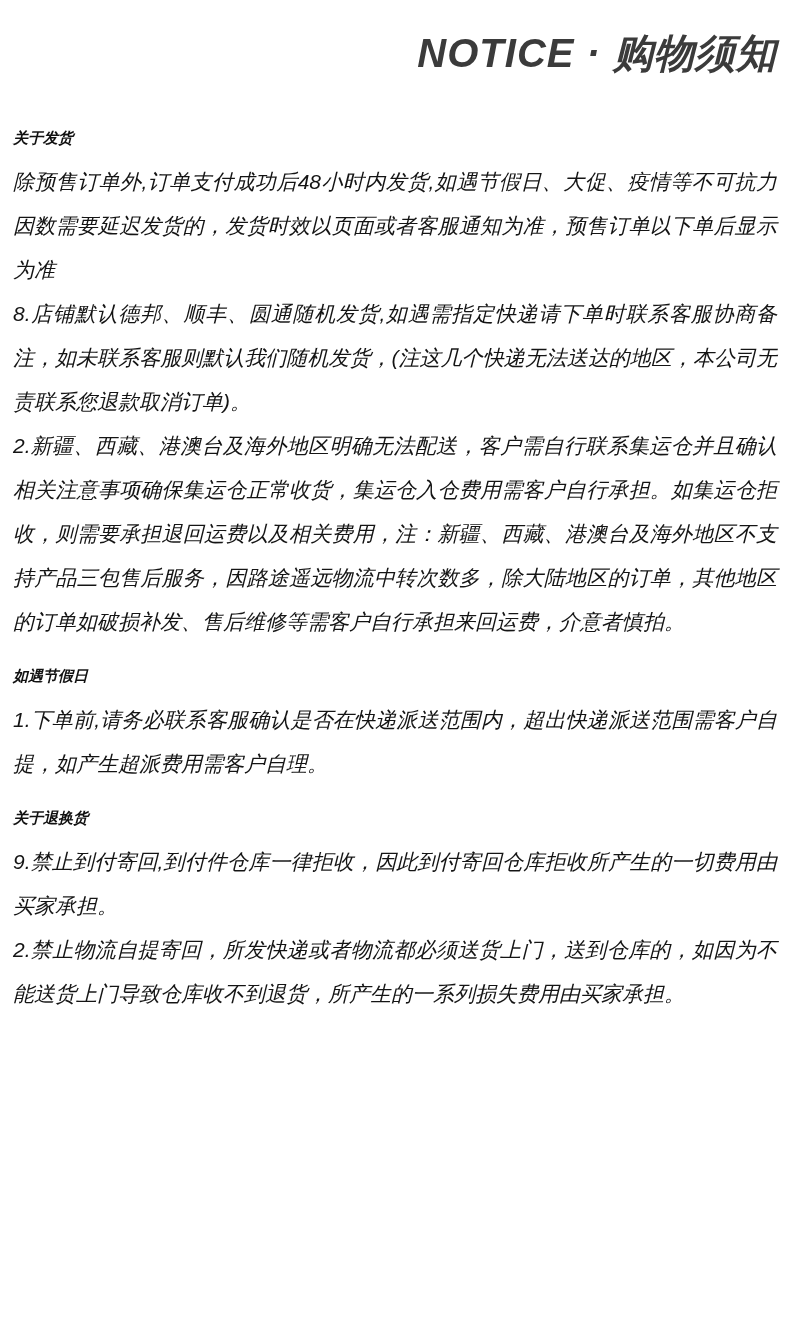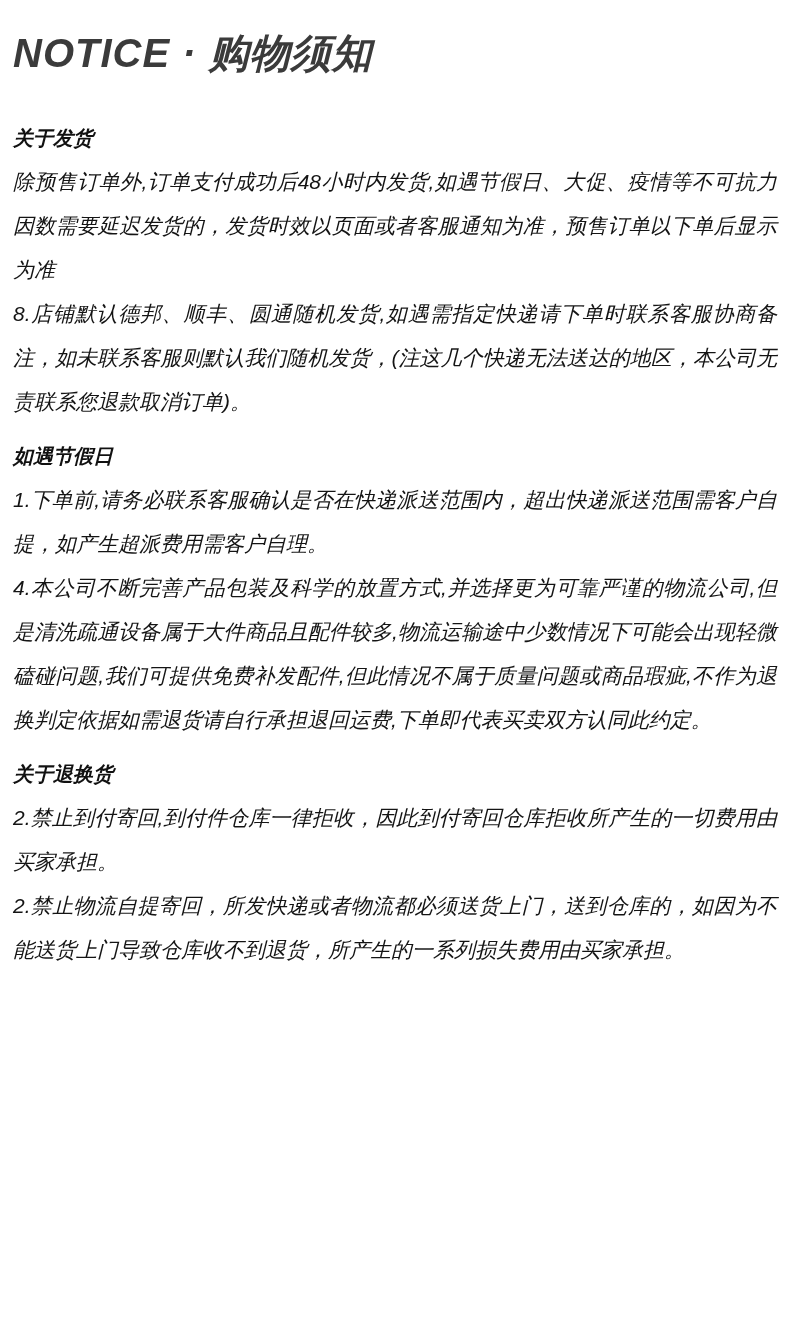--- a/index.html
+++ b/index.html
@@ -13,34 +13,34 @@
     overflow: hidden;
     font-family: "Liberation Sans", sans-serif;
     font-style: italic;
     color: #141414;
     -webkit-font-smoothing: antialiased;
   }
   .notice {
     padding: 0 13px;
   }
   .title {
-    text-align: left;
+    text-align: right;
     font-size: 40px;
     font-weight: 700;
     font-style: italic;
     color: #3b3b3b;
     margin: 28px 0 38px 0;
     letter-spacing: 1px;
     line-height: 1.25;
   }
   .sec {
     margin: 0;
   }
   .h {
-    font-size: 20px;
+    font-size: 15px;
     font-weight: 700;
     line-height: 44px;
     margin: 10px 0 0 0;
     color: #111111;
   }
   .p {
     font-size: 21px;
     font-weight: 400;
     line-height: 44px;
     margin: 0;
@@ -55,27 +55,27 @@
 
   <h1 class="title">NOTICE · 购物须知</h1>
 
   <section class="sec">
     <h2 class="h">关于发货</h2>
     <p class="p">除预售订单外,订单支付成功后48小时内发货,如遇节假日、大促、疫情等不可抗力因数需要延迟发货的，发货时效以页面或者客服通知为准，预售订单以下单后显示为准</p>
   </section>
 
   <section class="sec">
     <p class="p">8.店铺默认德邦、顺丰、圆通随机发货,如遇需指定快递请下单时联系客服协商备注，如未联系客服则默认我们随机发货，(注这几个快递无法送达的地区，本公司无责联系您退款取消订单)。</p>
+    <p class="p">2.新疆、西藏、港澳台及海外地区明确无法配送，客户需自行联系集运仓并且确认相关注意事项确保集运仓正常收货，集运仓入仓费用需客户自行承担。如集运仓拒收，则需要承担退回运费以及相关费用，注：新疆、西藏、港澳台及海外地区不支持产品三包售后服务，因路途遥远物流中转次数多，除大陆地区的订单，其他地区的订单如破损补发、售后维修等需客户自行承担来回运费，介意者慎拍。</p>
   </section>
 
   <section class="sec">
     <h2 class="h">如遇节假日</h2>
     <p class="p">1.下单前,请务必联系客服确认是否在快递派送范围内，超出快递派送范围需客户自提，如产生超派费用需客户自理。</p>
-    <p class="p">4.本公司不断完善产品包装及科学的放置方式,并选择更为可靠严谨的物流公司,但是清洗疏通设备属于大件商品且配件较多,物流运输途中少数情况下可能会出现轻微磕碰问题,我们可提供免费补发配件,但此情况不属于质量问题或商品瑕疵,不作为退换判定依据如需退货请自行承担退回运费,下单即代表买卖双方认同此约定。</p>
   </section>
 
   <section class="sec">
     <h2 class="h">关于退换货</h2>
-    <p class="p">2.禁止到付寄回,到付件仓库一律拒收，因此到付寄回仓库拒收所产生的一切费用由买家承担。</p>
+    <p class="p">9.禁止到付寄回,到付件仓库一律拒收，因此到付寄回仓库拒收所产生的一切费用由买家承担。</p>
     <p class="p">2.禁止物流自提寄回，所发快递或者物流都必须送货上门，送到仓库的，如因为不能送货上门导致仓库收不到退货，所产生的一系列损失费用由买家承担。</p>
   </section>
 
 </div>
 
 </body></html>

